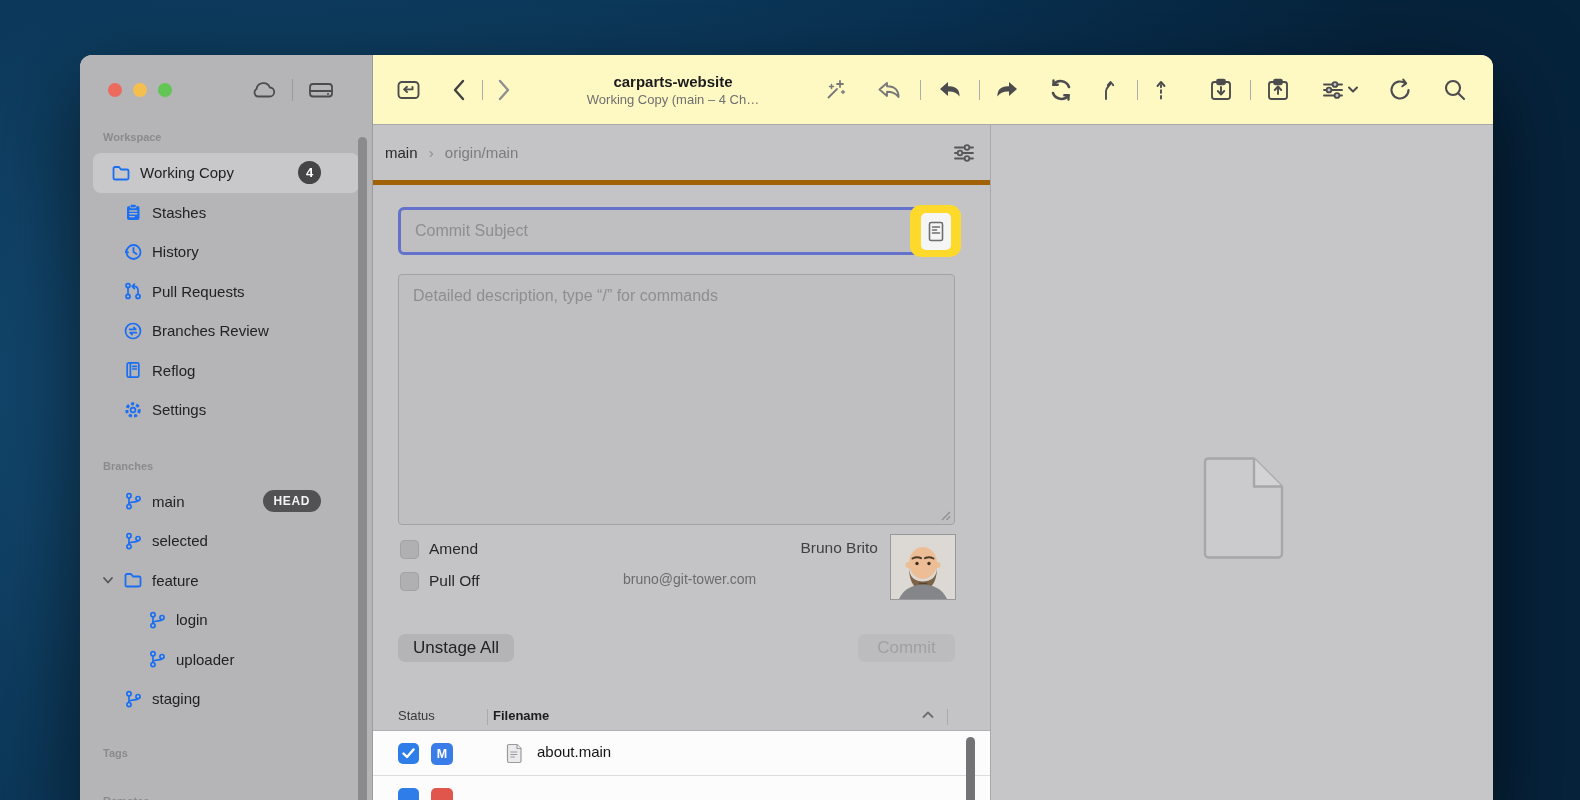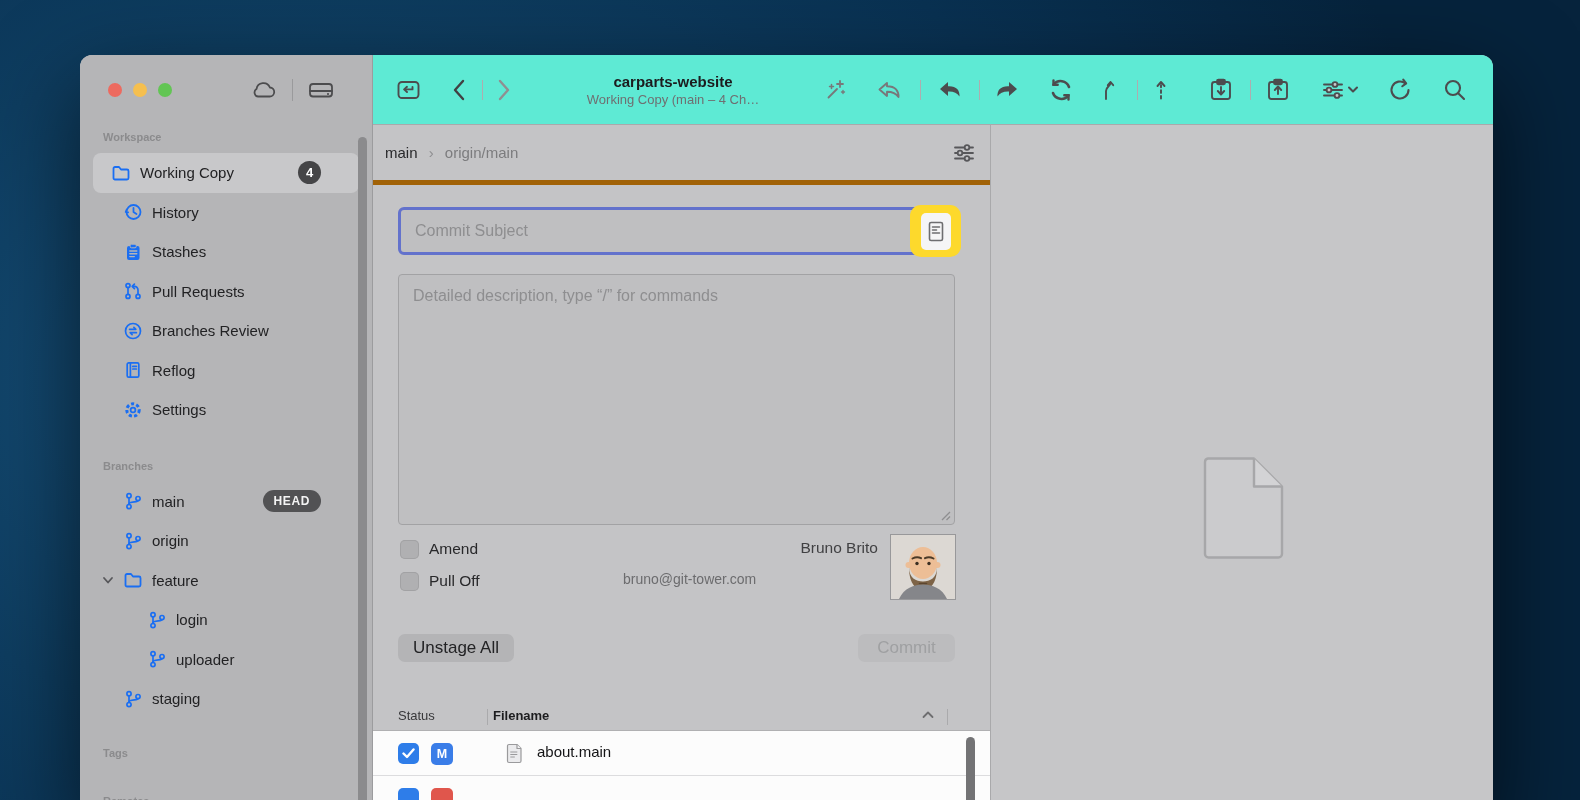--- a/index.html
+++ b/index.html
@@ -31,21 +31,21 @@
     background:#454547; color:#fff; font-size:13px; font-weight:700; display:flex; align-items:center; justify-content:center; }
   .badge-head { margin-left:auto; margin-right:38px; height:22px; padding:0 11px; border-radius:11px;
     background:#525254; color:#f3f3f3; font-size:12px; font-weight:700; letter-spacing:.6px; display:flex; align-items:center; }
   .branches-label { margin-top:24px; }
   .tags-label { margin-top:22px; }
   .remotes-label { margin-top:20px; }
   .side-scroll { position:absolute; right:5px; top:82px; width:9px; height:695px; border-radius:4.5px; background:#8b8b8d; }
 
   
   .main-wrap { flex:1; display:flex; flex-direction:column; min-width:0; }
-  .toolbar { height:70px; flex:0 0 70px; background:#5eead4; border-bottom:1px solid #a9a9ab;
+  .toolbar { height:70px; flex:0 0 70px; background:#fef9c3; border-bottom:1px solid #a9a9ab;
     display:flex; align-items:center; padding-left:22px; color:#4c4c4e; }
   .t-icon { display:flex; align-items:center; justify-content:center; }
   .t-sep { width:1px; height:20px; background:#adadaf; }
   .title-block { margin-left:34px; width:256px; text-align:center; }
   .title-block .t1 { font-size:15px; font-weight:700; color:#1c1c1e; }
   .title-block .t2 { font-size:13px; color:#6f6f71; margin-top:2px; white-space:nowrap; }
   .dim { color:#8f8f91; }
 
   .content-row { flex:1; display:flex; min-height:0; }
   .center-col { width:617px; flex:0 0 617px; position:relative; background:#c4c4c6; }
@@ -141,38 +141,38 @@
           <svg width="20" height="20" viewBox="0 0 20 20" fill="none" stroke="#1a6ef2" stroke-width="1.8" stroke-linejoin="round">
               <path d="M2.5 5.5a1.5 1.5 0 0 1 1.5-1.5h4l2 2.5h6a1.5 1.5 0 0 1 1.5 1.5v7A1.5 1.5 0 0 1 16 16.5H4a1.5 1.5 0 0 1-1.5-1.5z"></path>
             </svg>
         </span>
         <span class="s-label">Working Copy</span>
         <span class="badge-count">4</span>
       </div>
 
       <div class="side-row">
         <span class="s-icon">
+          <svg width="20" height="20" viewBox="0 0 20 20">
+              <rect x="4" y="4" width="12.5" height="14" rx="2" fill="#1a6ef2"></rect>
+              <rect x="7.2" y="2.2" width="6" height="3.6" rx="1.2" fill="#1a6ef2" stroke="#b5b5b7" stroke-width="1"></rect>
+              <path d="M6.8 9h7M6.8 11.8h7M6.8 14.6h4.5" stroke="#b5b5b7" stroke-width="1.4" stroke-linecap="round"></path>
+            </svg>
+        </span>
+        <span class="s-label">Stashes</span>
+      </div>
+
+      <div class="side-row">
+        <span class="s-icon">
           <svg width="20" height="20" viewBox="0 0 20 20" fill="none" stroke="#1a6ef2" stroke-width="1.8" stroke-linecap="round" stroke-linejoin="round">
               <circle cx="10.5" cy="10" r="7"></circle>
               <path d="M10.5 6v4l3 2"></path>
               <path d="M3.6 7.5 2.6 10l2.6.4" stroke-width="1.6"></path>
             </svg>
         </span>
         <span class="s-label">History</span>
-      </div>
-
-      <div class="side-row">
-        <span class="s-icon">
-          <svg width="20" height="20" viewBox="0 0 20 20">
-              <rect x="4" y="4" width="12.5" height="14" rx="2" fill="#1a6ef2"></rect>
-              <rect x="7.2" y="2.2" width="6" height="3.6" rx="1.2" fill="#1a6ef2" stroke="#b5b5b7" stroke-width="1"></rect>
-              <path d="M6.8 9h7M6.8 11.8h7M6.8 14.6h4.5" stroke="#b5b5b7" stroke-width="1.4" stroke-linecap="round"></path>
-            </svg>
-        </span>
-        <span class="s-label">Stashes</span>
       </div>
 
       <div class="side-row">
         <span class="s-icon">
           <svg width="20" height="20" viewBox="0 0 20 20" fill="none" stroke="#1a6ef2" stroke-width="1.7" stroke-linecap="round" stroke-linejoin="round">
               <circle cx="5" cy="4.6" r="2"></circle>
               <circle cx="5" cy="15.4" r="2"></circle>
               <circle cx="15" cy="15.4" r="2"></circle>
               <path d="M5 6.6v6.8"></path>
               <path d="M15 13.4V9a3.6 3.6 0 0 0-3.6-3.6h-1.6"></path>
@@ -233,21 +233,21 @@
       <div class="side-row">
         <span class="s-icon">
           <svg width="20" height="20" viewBox="0 0 20 20" fill="none" stroke="#1a6ef2" stroke-width="1.7" stroke-linecap="round">
               <circle cx="6" cy="4.8" r="2.1"></circle>
               <circle cx="6" cy="15.6" r="2.1"></circle>
               <circle cx="15" cy="7.6" r="2.1"></circle>
               <path d="M6 6.9v6.6"></path>
               <path d="M6 13C6 10 15 11.6 15 9.7"></path>
             </svg>
         </span>
-        <span class="s-label">origin</span>
+        <span class="s-label">selected</span>
       </div>
 
       <div class="side-row">
         <span class="chev">
           <svg width="14" height="14" viewBox="0 0 14 14" fill="none" stroke="#57575a" stroke-width="1.8" stroke-linecap="round" stroke-linejoin="round">
               <path d="M3 5 7 9.5 11 5"></path>
             </svg>
         </span>
         <span class="s-icon">
           <svg width="20" height="20" viewBox="0 0 20 20" fill="none" stroke="#1a6ef2" stroke-width="1.8" stroke-linejoin="round">

